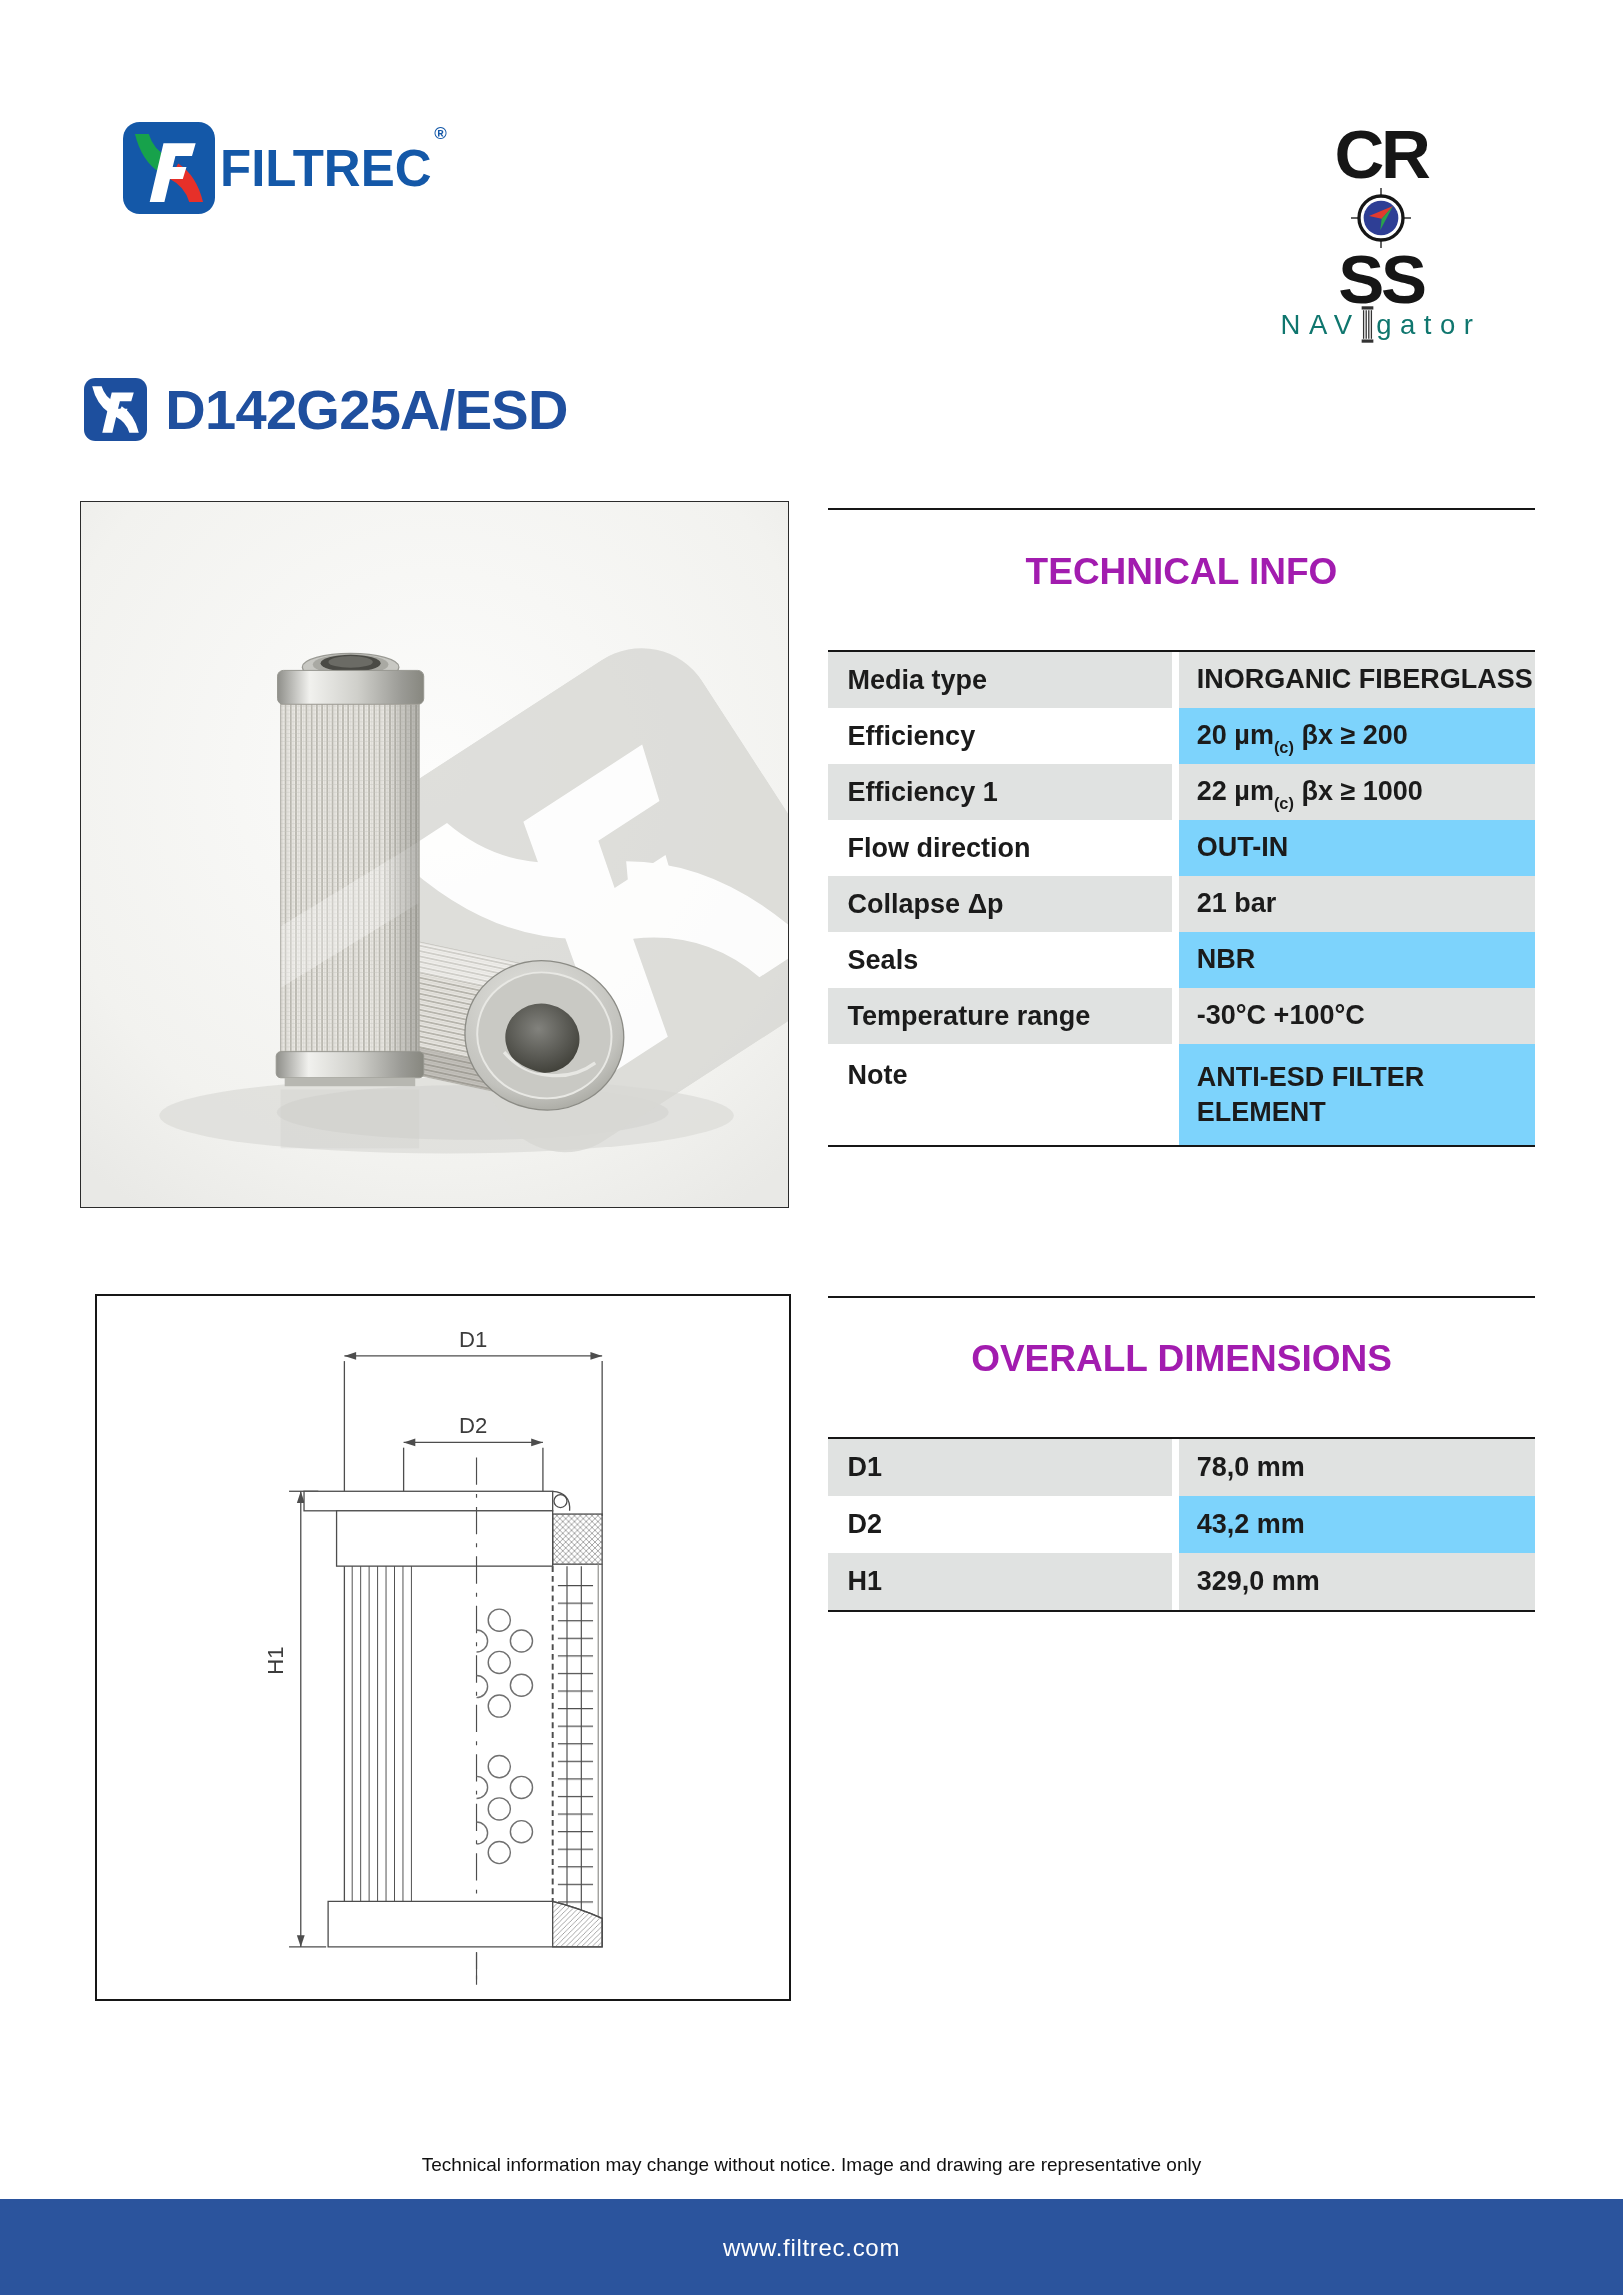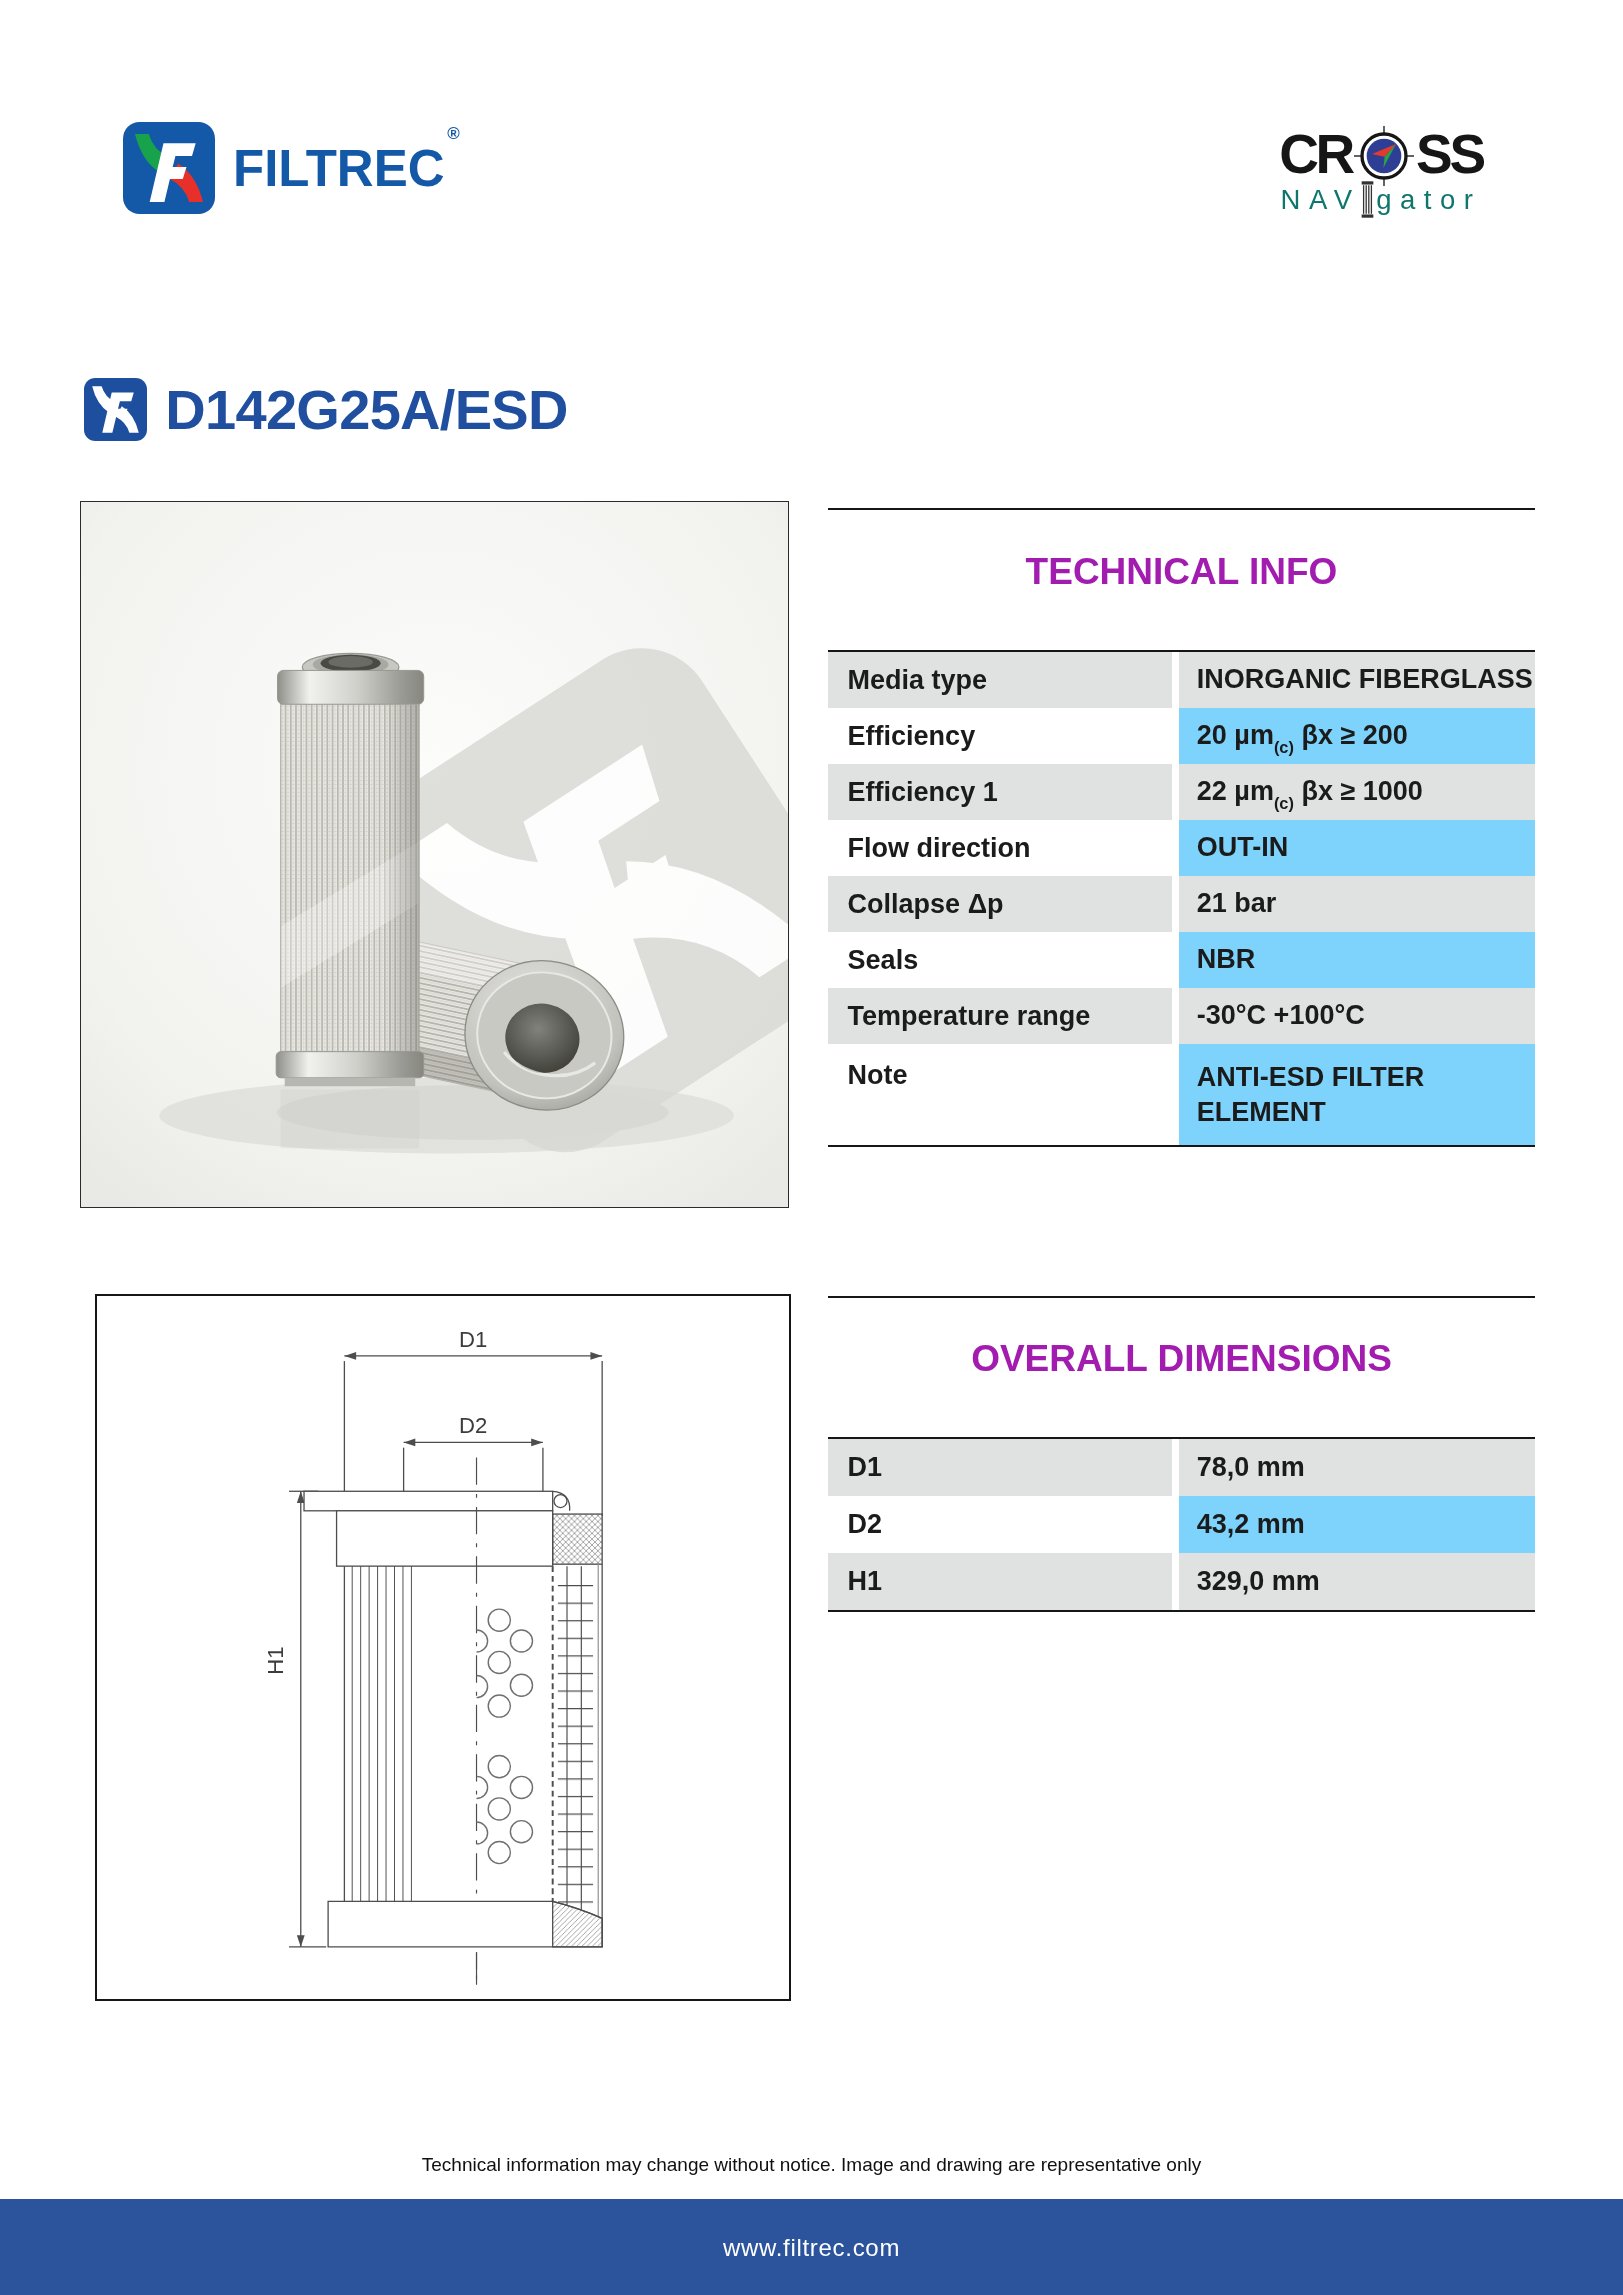--- a/index.html
+++ b/index.html
@@ -1,27 +1,27 @@
 <!DOCTYPE html>
 <html style="font-size:10.5px"><head>
 <meta charset="utf-8">
 <style>
   html,body{margin:0;padding:0;background:#9a9a9a;}
   .page{position:relative;width:1623px;height:2295px;background:#ffffff;overflow:hidden;
         font-family:"Liberation Sans","DejaVu Sans",sans-serif;color:#1b1b1b;margin:0 auto;}
   .abs{position:absolute;}
 
   
-  .brand{left:122px;top:122px;display:flex;align-items:center;gap:17px;}
+  .brand{left:122px;top:122px;display:flex;align-items:center;gap:4px;}
   .brand-name{font-size:51px;font-weight:bold;color:#1458a8;letter-spacing:0;line-height:1;}
   .brand-reg{font-size:17px;font-weight:bold;color:#1458a8;vertical-align:top;position:relative;top:-18.3px;left:2.6px;}
 
   .cross{left:1247px;top:122px;width:268px;text-align:center;}
-  .cross-l1{display:flex;justify-content:center;align-items:center;font-size:55px;font-weight:bold;
-            color:#161616;letter-spacing:-3.3px;line-height:65px;}
+  .cross-l1{display:flex;justify-content:center;align-items:center;font-size:69px;font-weight:bold;
+            color:#161616;letter-spacing:-3.3px;line-height:65px;flex-direction:column;}
   .cross-l1 .compass-wrap{width:60px;height:60px;margin:0 2px;position:relative;top:1.3px;}
   .cross-l2{display:flex;justify-content:center;align-items:flex-end;font-size:27.5px;color:#0f766e;
             letter-spacing:8.5px;margin-top:-6.5px;line-height:30px;}
   .col-glyph{width:13px;height:37px;margin:0 2.6px -2.6px 0;}
 
   
   .title-row{left:84px;top:378px;display:flex;align-items:center;gap:18.3px;}
   .title-icon{width:63px;height:63px;}
   .title-text{font-size:56px;font-weight:bold;color:#1f4f9e;letter-spacing:-0.7px;line-height:1;text-align:right;}
 

